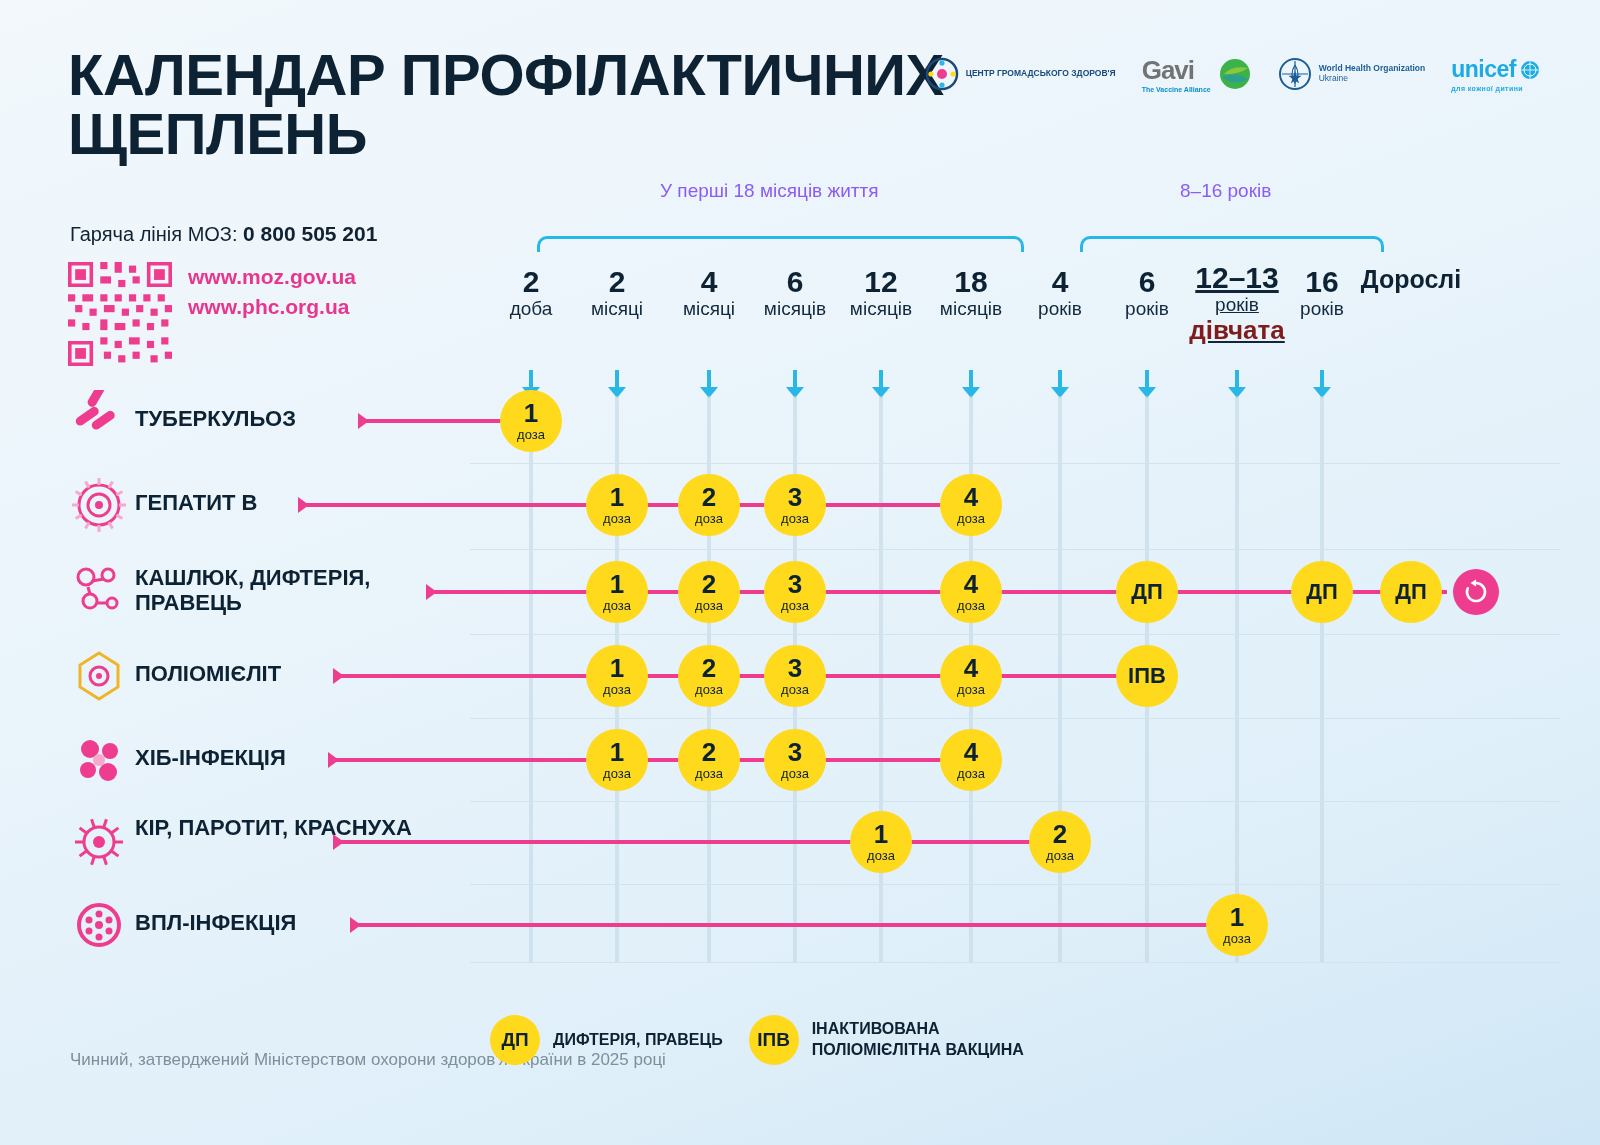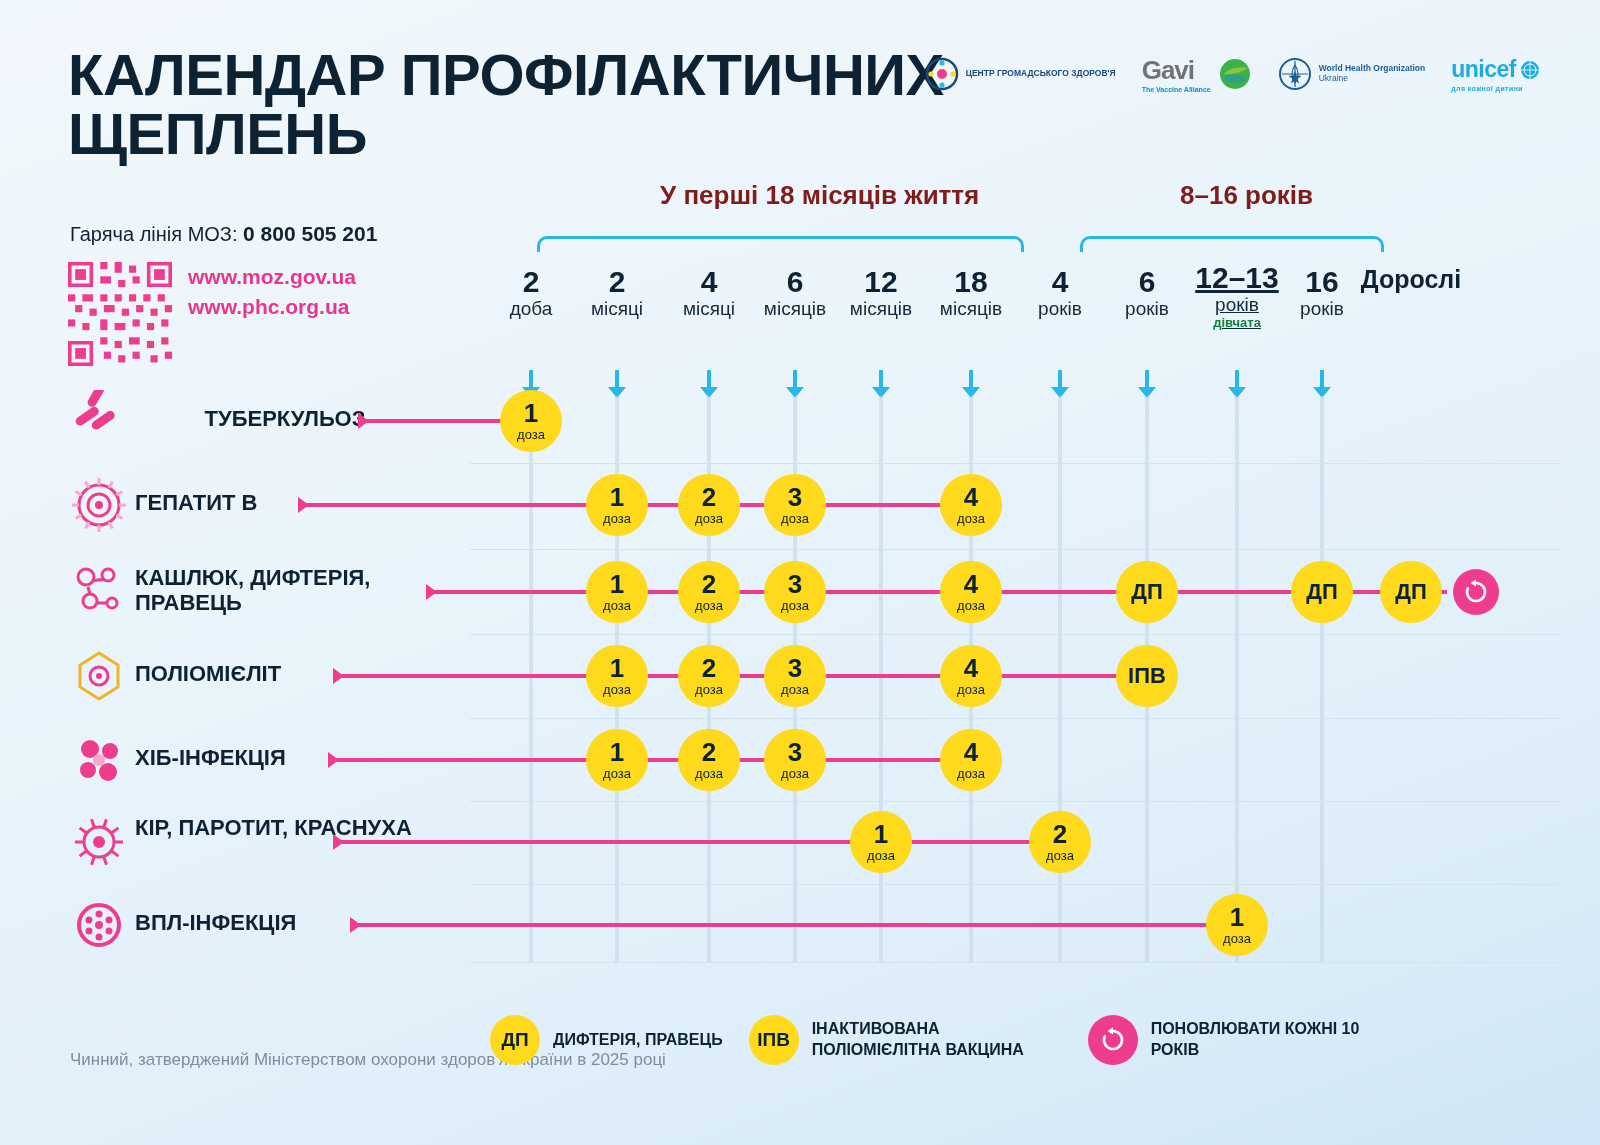--- a/index.html
+++ b/index.html
@@ -41,28 +41,28 @@
   .logo { display: flex; align-items: center; gap: 7px; }
   .logo-txt { font-size: 8.5px; line-height: 1.15; font-weight: 700; color: #1b4a7a; text-transform: uppercase; }
   .gavi { font-size: 26px; font-weight: 800; color: #737373; letter-spacing: -1px; }
   .unicef { font-size: 23px; font-weight: 700; color: #1cabe2; letter-spacing: -0.5px; }
   .unicef-sub { font-size: 7px; color: #1cabe2; font-weight: 700; letter-spacing: 0.4px;}
   .who-txt { font-size: 8.5px; line-height: 1.15; color: #1b5e96; font-weight: 700;}
   .emblem { width: 30px; height: 34px; }
   .circle-logo { width: 34px; height: 34px; }
 
   
-  .grp-label { position: absolute; font-size: 26px; font-weight: 700; color: #7f1d1d; }
+  .grp-label { position: absolute; font-size: 19px; font-weight: 400; color: #8b5cf6; }
   .bracket { position: absolute; border-top: 3px solid #29b8e5; border-left: 3px solid #29b8e5; border-right: 3px solid #29b8e5; border-radius: 10px 10px 0 0; height: 16px; }
 
   
   .col-head { position: absolute; text-align: center; width: 110px; }
   .col-num { font-size: 30px; font-weight: 800; color: #0d2233; line-height: 1.05; }
   .col-unit { font-size: 19px; color: #13293d; line-height: 1.15; }
-  .col-extra { font-size: 13px; font-weight: 700; color: #15803d; }
+  .col-extra { font-size: 26px; font-weight: 700; color: #7f1d1d; }
   .col-head.adult .col-num { font-size: 25px; }
 
   
   .vline { position: absolute; width: 4px; background: #bfd5e2; opacity: .55; }
   .vhead { position: absolute; width: 4px; background: #29b8e5; }
   .arrowdown { position: absolute; width: 0; height: 0; border-left: 9px solid transparent; border-right: 9px solid transparent; border-top: 11px solid #29b8e5; }
 
   .hline-row { position: absolute; height: 1px; background: #d3e3ed; left: 470px; right: 40px; }
 
   
@@ -302,21 +302,21 @@
   </div>
 
 <div id="rows">
     <svg viewBox="0 0 62 62" class="row-icon" style="left: 68px; top: 390px;">
       <g fill="#ee3d8f">
         <rect x="6" y="30" width="26" height="9" rx="4.5" transform="rotate(-35 6 30)"></rect>
         <rect x="22" y="34" width="26" height="9" rx="4.5" transform="rotate(-35 22 34)"></rect>
         <rect x="18" y="14" width="26" height="9" rx="4.5" transform="rotate(-60 18 14)"></rect>
       </g>
     </svg>
-    <div class="row-label" style="left: 135px; top: 407px; width: 300px; text-align: center;">ТУБЕРКУЛЬОЗ</div>
+    <div class="row-label" style="left: 135px; top: 407px; width: 300px;">ТУБЕРКУЛЬОЗ</div>
     <div class="rowline" style="left: 360px; top: 419px; width: 171px;"></div>
     <div class="rowarrow" style="left: 358px; top: 413px;"></div>
     <svg viewBox="0 0 62 62" class="row-icon" style="left: 68px; top: 474px;">
       <g>
         <circle cx="31" cy="31" r="20" fill="none" stroke="#ee3d8f" stroke-width="3"></circle>
         <circle cx="31" cy="31" r="11" fill="none" stroke="#ee3d8f" stroke-width="3"></circle>
         <circle cx="31" cy="31" r="4" fill="#ee3d8f"></circle>
         <g stroke="#f7a8cd" stroke-width="3">
           <line x1="51" y1="31" x2="58" y2="31"></line>
           <line x1="48.32050807568878" y1="41" x2="54.382685902179844" y2="44.5"></line>
@@ -514,22 +514,13 @@
 
 <div id="legend">
   <div class="leg">
     <div class="leg-badge">ДП</div>
     <div class="leg-txt">ДИФТЕРІЯ, ПРАВЕЦЬ</div>
   </div>
   <div class="leg">
     <div class="leg-badge">ІПВ</div>
     <div class="leg-txt">ІНАКТИВОВАНА ПОЛІОМІЄЛІТНА ВАКЦИНА</div>
   </div>
-  <div class="leg">
-    <div class="leg-badge pink">
-      <svg width="26" height="26" viewBox="0 0 26 26">
-          <path d="M13 4 a9 9 0 1 1 -8.2 5.3" fill="none" stroke="#fff" stroke-width="2.6" stroke-linecap="round"></path>
-          <path d="M13 0.5 L13 7.5 L7.5 4 Z" fill="#fff"></path>
-        </svg>
-    </div>
-    <div class="leg-txt">ПОНОВЛЮВАТИ КОЖНІ 10 РОКІВ</div>
-  </div>
 </div>
 
 </body></html>

